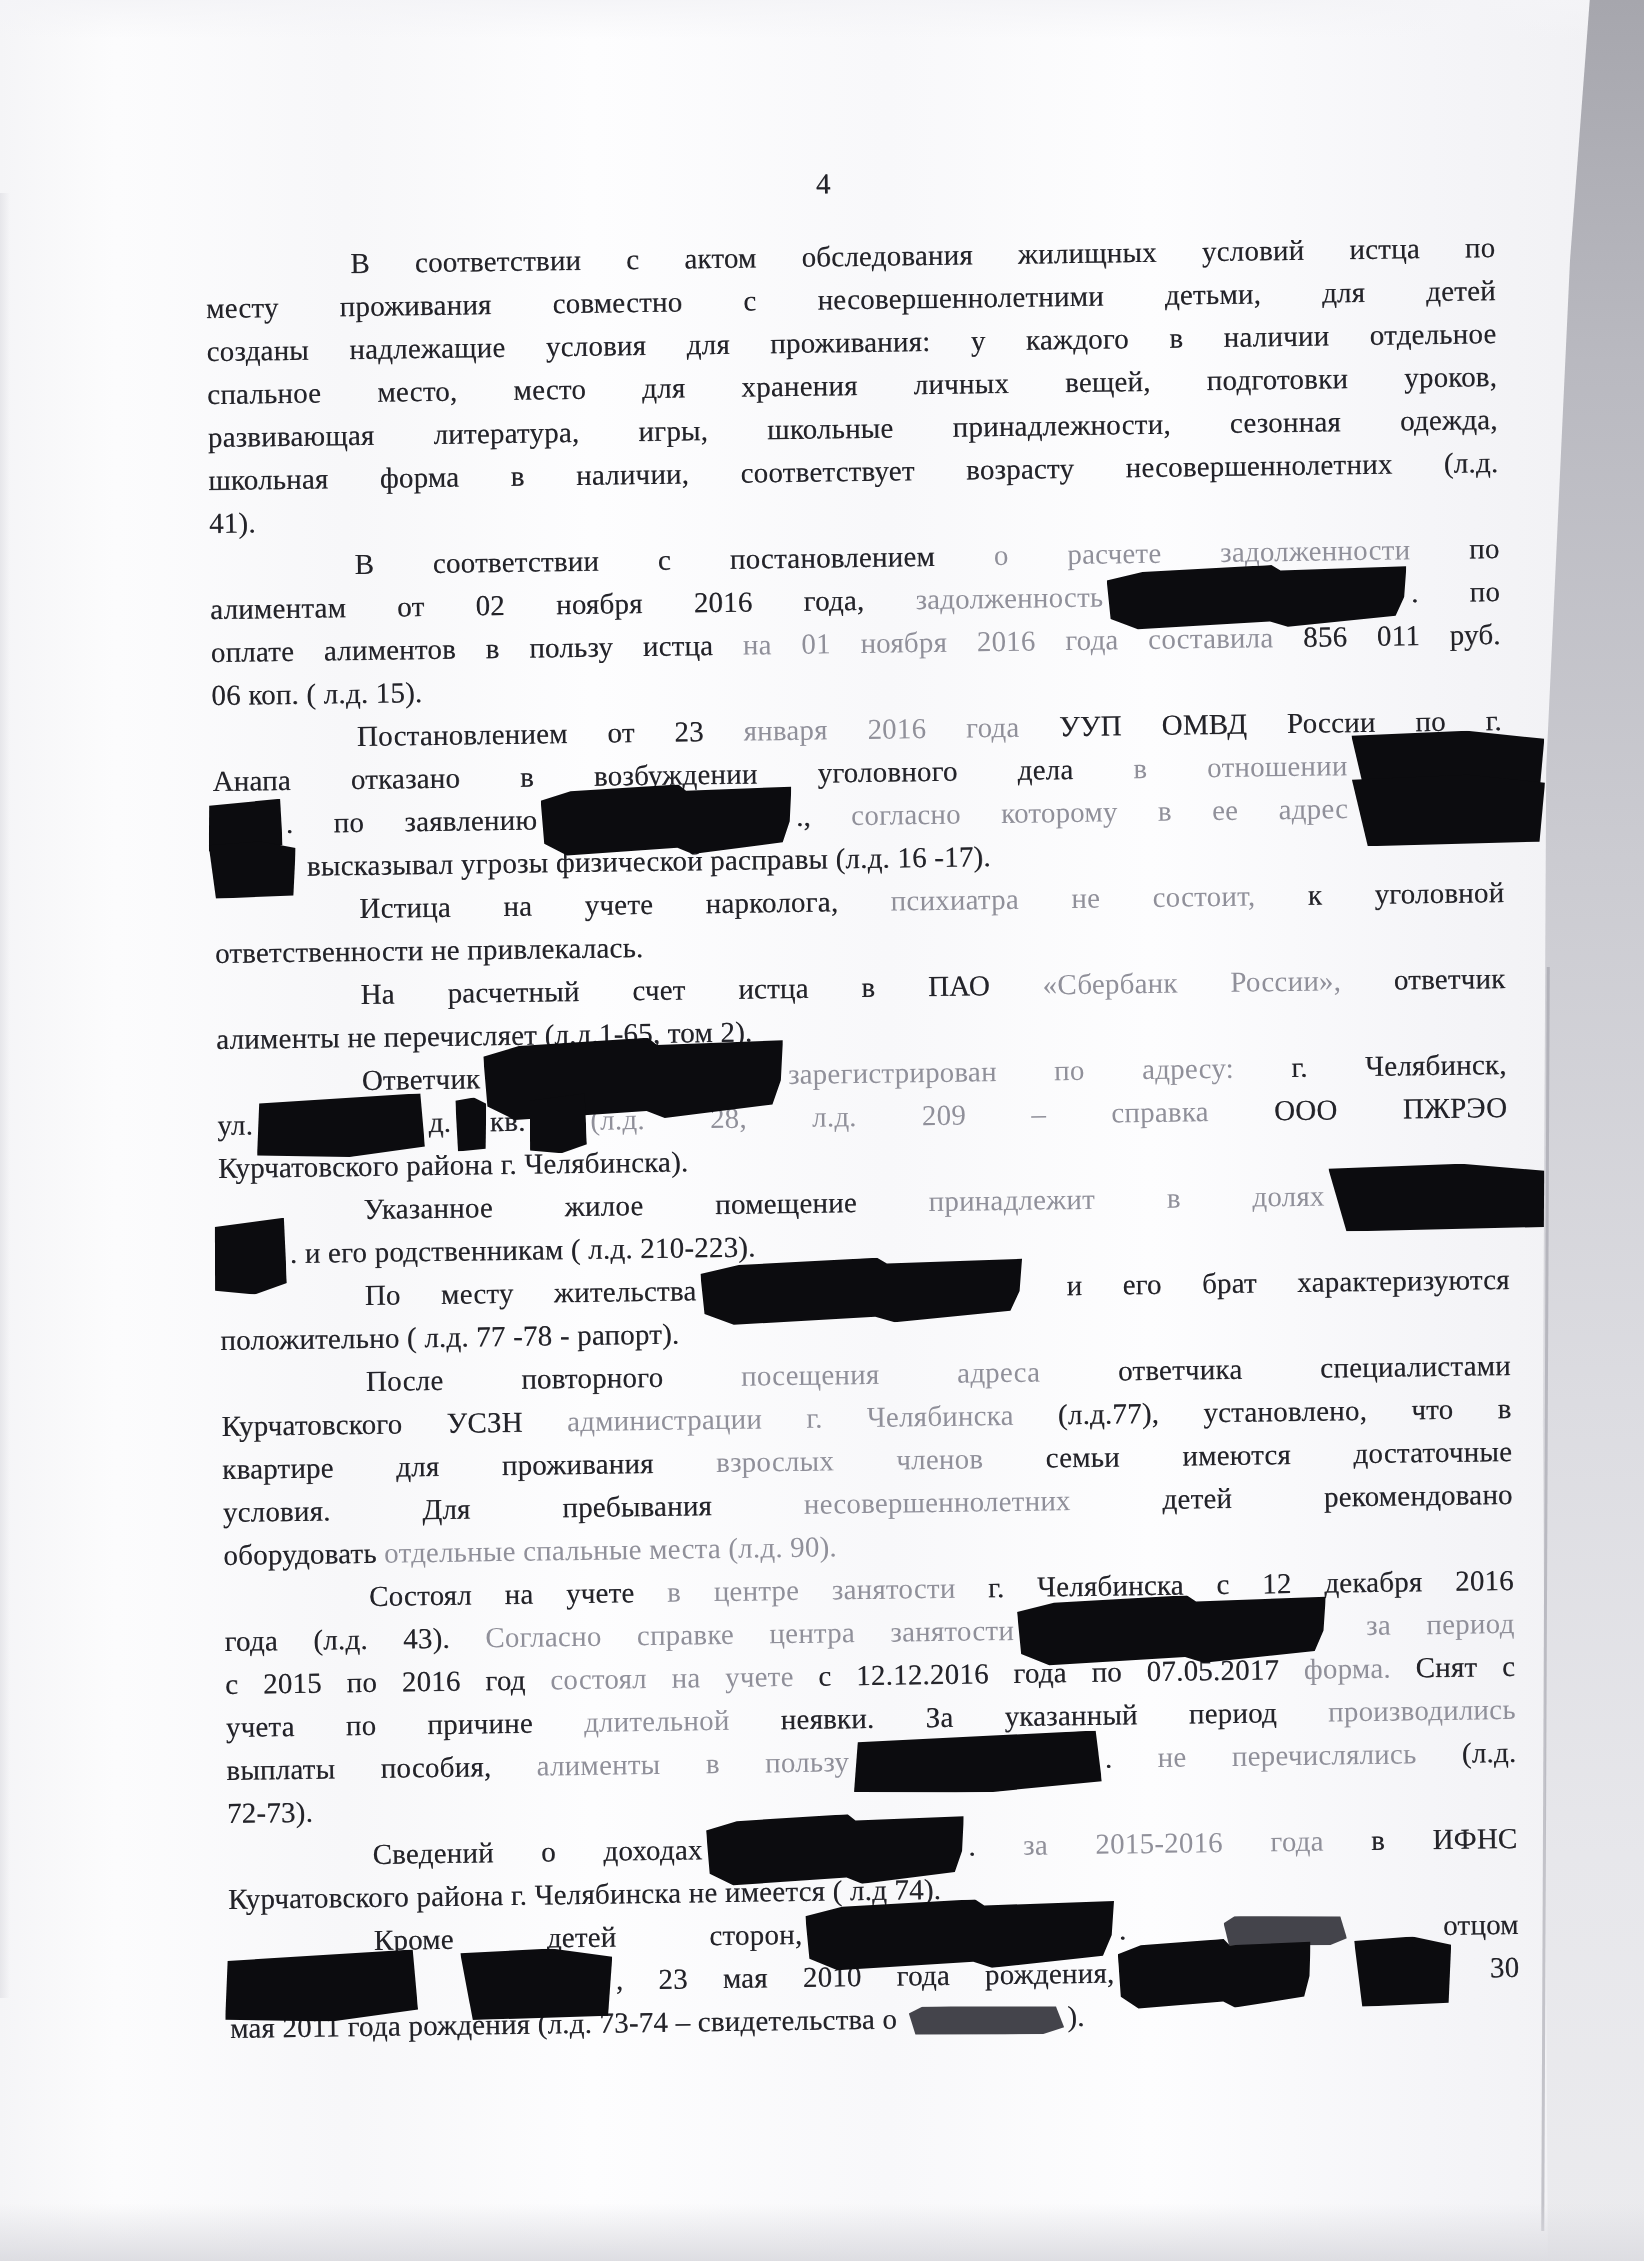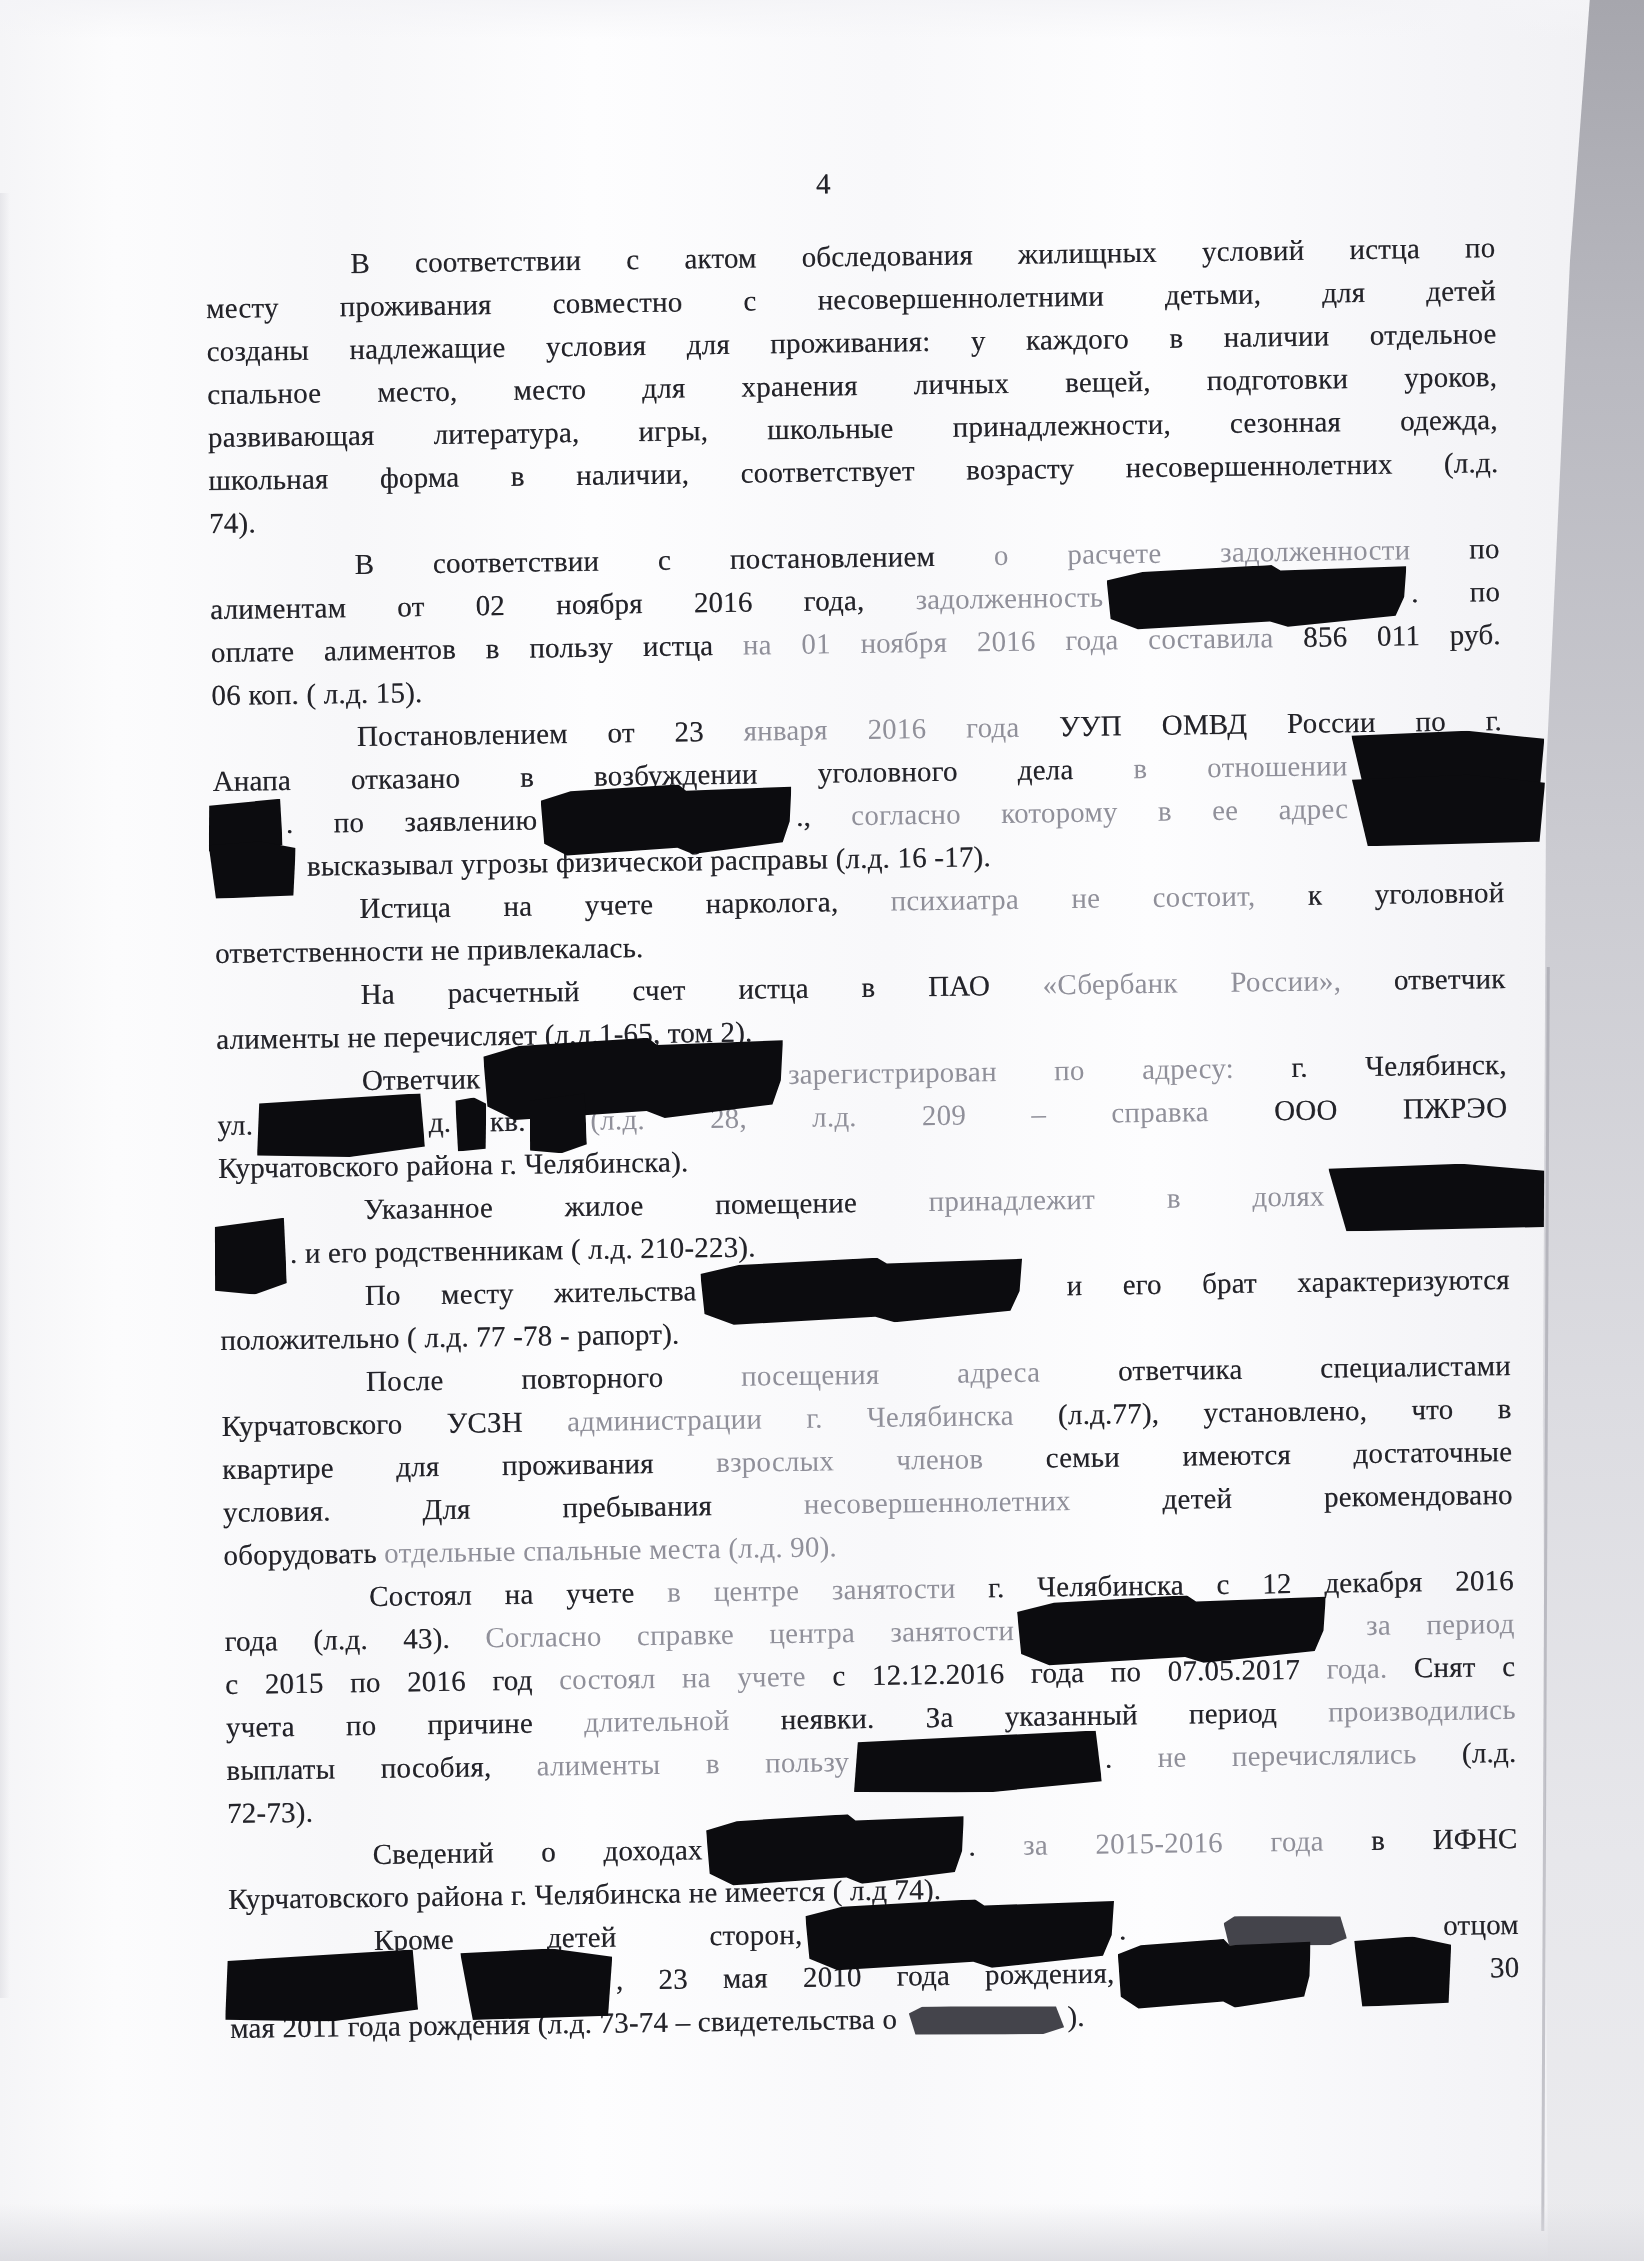--- a/index.html
+++ b/index.html
@@ -64,21 +64,21 @@
 <div class="paper">
   <div class="textblock">
     <div class="pagenum">4</div>
     <div id="doc-lines">
         <div class="line ind jst" style="padding-left: 145px;"><span class="seg">В соответствии с актом обследования жилищных условий истца по</span></div>
         <div class="line jst"><span class="seg">месту проживания совместно с несовершеннолетними детьми, для детей</span></div>
         <div class="line jst"><span class="seg">созданы надлежащие условия для проживания: у каждого в наличии отдельное</span></div>
         <div class="line jst"><span class="seg">спальное место, место для хранения личных вещей, подготовки уроков,</span></div>
         <div class="line jst"><span class="seg">развивающая литература, игры, школьные принадлежности, сезонная одежда,</span></div>
         <div class="line jst"><span class="seg">школьная форма в наличии, соответствует возрасту несовершеннолетних (л.д.</span></div>
-        <div class="line"><span class="seg">74).</span></div>
+        <div class="line"><span class="seg">41).</span></div>
         <div class="line ind jst" style="padding-left: 145px;"><span class="seg">В соответствии с постановлением </span><span class="seg faded">о расчете задолженности</span><span class="seg"> по</span></div>
         <div class="line jst"><span class="seg">алиментам от 02 ноября 2016 года, </span><span class="seg faded">задолженность</span><span class="redact r3" style="width: 300px; height: 64px; margin: -32px 3.9px;"></span><span class="seg">. по</span></div>
         <div class="line jst"><span class="seg">оплате алиментов в пользу истца </span><span class="seg faded">на 01 ноября 2016 года составила</span><span class="seg"> 856 011 руб.</span></div>
         <div class="line"><span class="seg">06 коп. ( л.д. 15).</span></div>
         <div class="line ind jst" style="padding-left: 145px;"><span class="seg">Постановлением от 23 </span><span class="seg faded">января 2016 года</span><span class="seg"> УУП ОМВД России по г.</span></div>
         <div class="line jst"><span class="seg">Анапа отказано в возбуждении уголовного дела </span><span class="seg faded">в отношении</span><span class="redact r2" style="width: 193px; height: 72px; margin: -36px -42px -36px 3.9px;"></span></div>
         <div class="line jst"><span class="redact r1" style="width: 74px; height: 54px; margin: -27px 3.9px -27px -5.2px;"></span><span class="seg">. по заявлению</span><span class="redact r3" style="width: 251px; height: 72px; margin: -36px 3.9px;"></span><span class="seg">., </span><span class="seg faded">согласно которому в ее адрес</span><span class="redact r2" style="width: 193px; height: 71px; margin: -35px -42px -35px 3.9px;"></span></div>
         <div class="line"><span class="redact r2" style="width: 87px; height: 57px; margin: -28px 3.9px -28px -5.2px;"></span><span class="seg"> высказывал угрозы физической расправы (л.д. 16 -17).</span></div>
         <div class="line ind jst" style="padding-left: 145px;"><span class="seg">Истица на учете нарколога, </span><span class="seg faded">психиатра не состоит,</span><span class="seg"> к уголовной</span></div>
         <div class="line"><span class="seg">ответственности не привлекалась.</span></div>
@@ -91,21 +91,21 @@
         <div class="line"><span class="redact r1" style="width: 72px; height: 76px; margin: -38px 3.9px -38px -5.2px;"></span><span class="seg">. и его родственникам ( л.д. 210-223).</span></div>
         <div class="line ind jst" style="padding-left: 145px;"><span class="seg">По месту жительства</span><span class="redact r3" style="width: 322px; height: 67px; margin: -34px 3.9px;"></span><span class="seg"> и его брат характеризуются</span></div>
         <div class="line"><span class="seg">положительно ( л.д. 77 -78 - рапорт).</span></div>
         <div class="line ind jst" style="padding-left: 145px;"><span class="seg">После повторного </span><span class="seg faded">посещения адреса</span><span class="seg"> ответчика специалистами</span></div>
         <div class="line jst"><span class="seg">Курчатовского УСЗН </span><span class="seg faded">администрации г. Челябинска</span><span class="seg"> (л.д.77), установлено, что в</span></div>
         <div class="line jst"><span class="seg">квартире для проживания </span><span class="seg faded">взрослых членов</span><span class="seg"> семьи имеются достаточные</span></div>
         <div class="line jst"><span class="seg">условия. Для пребывания </span><span class="seg faded">несовершеннолетних</span><span class="seg"> детей рекомендовано</span></div>
         <div class="line"><span class="seg">оборудовать </span><span class="seg faded">отдельные спальные места (л.д. 90).</span></div>
         <div class="line ind jst" style="padding-left: 145px;"><span class="seg">Состоял на учете </span><span class="seg faded">в центре занятости</span><span class="seg"> г. Челябинска с 12 декабря 2016</span></div>
         <div class="line jst"><span class="seg">года (л.д. 43). </span><span class="seg faded">Согласно справке центра занятости</span><span class="redact r3" style="width: 309px; height: 70px; margin: -35px 3.9px;"></span><span class="seg faded"> за период</span></div>
-        <div class="line jst"><span class="seg">с 2015 по 2016 год </span><span class="seg faded">состоял на учете</span><span class="seg"> с 12.12.2016 года по 07.05.2017 </span><span class="seg faded">года.</span><span class="seg"> Снят с</span></div>
+        <div class="line jst"><span class="seg">с 2015 по 2016 год </span><span class="seg faded">состоял на учете</span><span class="seg"> с 12.12.2016 года по 07.05.2017 </span><span class="seg faded">форма.</span><span class="seg"> Снят с</span></div>
         <div class="line jst"><span class="seg">учета по причине </span><span class="seg faded">длительной</span><span class="seg"> неявки. За указанный период </span><span class="seg faded">производились</span></div>
         <div class="line jst"><span class="seg">выплаты пособия, </span><span class="seg faded">алименты в пользу</span><span class="redact r1" style="width: 248px; height: 59px; margin: -30px 3.9px;"></span><span class="seg">. </span><span class="seg faded">не перечислялись</span><span class="seg"> (л.д.</span></div>
         <div class="line"><span class="seg">72-73).</span></div>
         <div class="line ind jst" style="padding-left: 145px;"><span class="seg">Сведений о доходах</span><span class="redact r3" style="width: 258px; height: 72px; margin: -36px 3.9px;"></span><span class="seg">. </span><span class="seg faded">за 2015-2016 года</span><span class="seg"> в ИФНС</span></div>
         <div class="line"><span class="seg">Курчатовского района г. Челябинска не имеется ( л.д 74).</span></div>
         <div class="line ind jst" style="padding-left: 145px;"><span class="seg">Кроме детей сторон,</span><span class="redact r3" style="width: 309px; height: 71px; margin: -35px 3.9px;"></span><span class="seg">. </span><span class="redact sm" style="width: 123px; height: 31px; margin: -15.5px 3.9px;"></span><span class="seg"> отцом</span></div>
         <div class="line jst"><span class="redact r1" style="width: 193px; height: 70px; margin: -35px 3.9px -35px -5.2px;"></span><span class="seg"> </span><span class="redact r2" style="width: 152px; height: 71px; margin: -35px 3.9px;"></span><span class="seg">, 23 мая 2010 года рождения,</span><span class="redact r3" style="width: 193px; height: 71px; margin: -35px 3.9px;"></span><span class="seg"> </span><span class="redact r2" style="width: 97px; height: 70px; margin: -35px 3.9px;"></span><span class="seg"> 30</span></div>
         <div class="line"><span class="seg">мая 2011 года рождения (л.д. 73-74 – свидетельства о </span><span class="redact sm" style="width: 155px; height: 30px; margin: -15px 3.9px;"></span><span class="seg">).</span></div>
       </div>
   </div>

